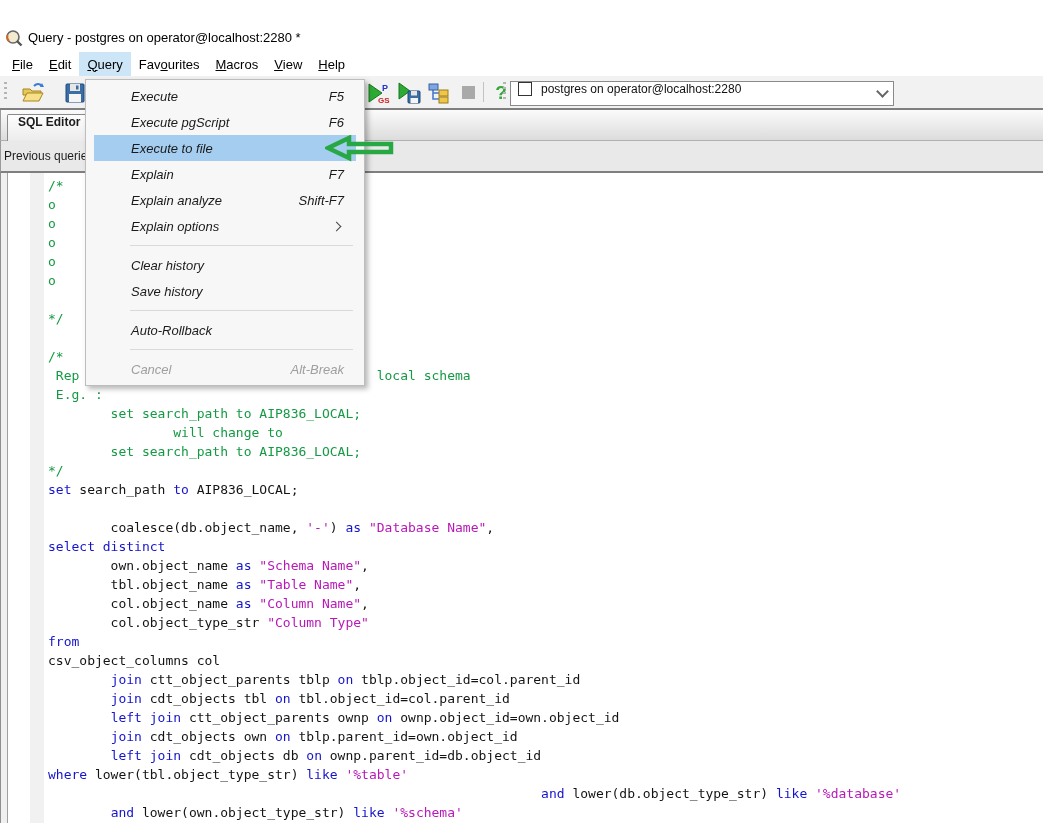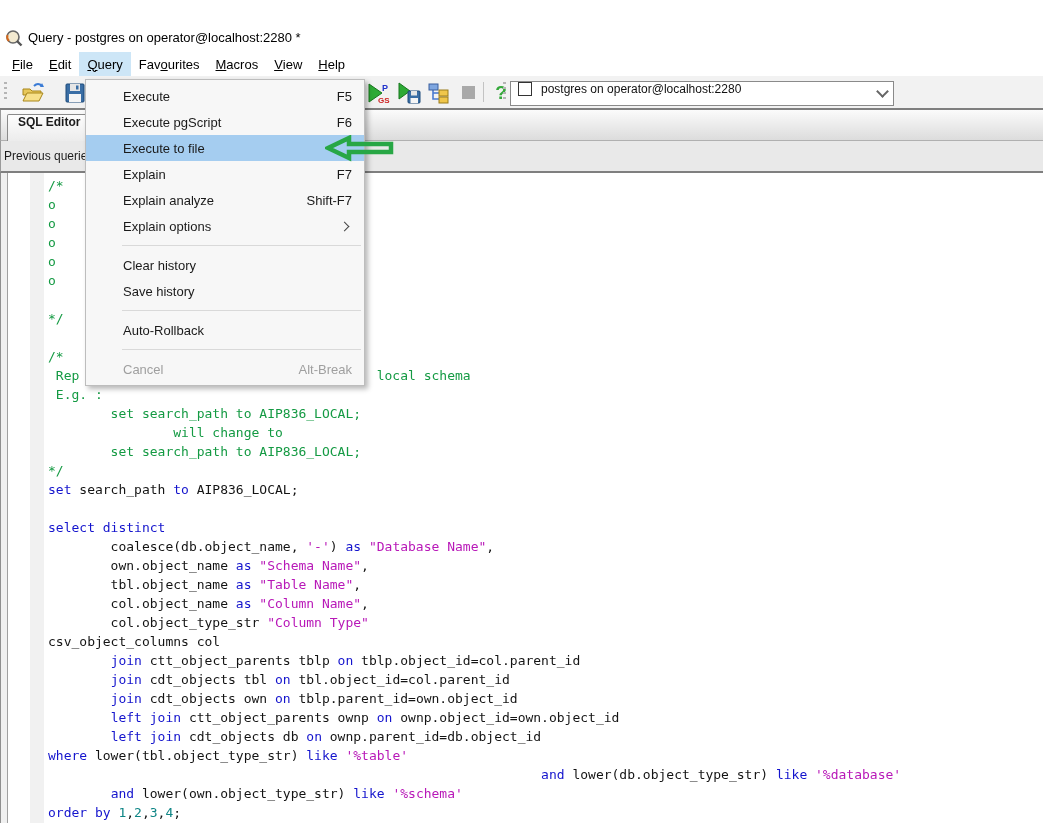--- a/index.html
+++ b/index.html
@@ -40,21 +40,21 @@
              background:linear-gradient(90deg,#8f8f8f 0 1px,#f0f0f0 1px 7px,#a0a0a0 7px 8px);}
   .fold-col{position:absolute;left:30px;top:0;width:14px;height:100%;background:#f1f1f1;}
   .code{position:absolute;left:48px;top:3px;font-family:"DejaVu Sans Mono",monospace;font-size:13px;line-height:19px;}
   .cl{white-space:pre;height:19px;}
   .tk{color:#1414cd;} .ts{color:#b818b8;} .tc{color:#149a43;} .tn{color:#0e8585;} .ti{color:#141414;}
   
   .hscroll{position:absolute;left:0;top:815px;width:100%;height:8px;background:#f1f1f1;border-top:2px solid #7f7f7f;box-sizing:content-box;}
   .hs-btn{position:absolute;left:0;top:2px;width:10px;height:6px;background:#dcdcdc;border-right:1px solid #aaa;}
   
   .menu{position:absolute;left:85px;top:55px;width:280px;background:#f7f7f7;border:1px solid #bdbdbd;
-        box-shadow:3px 3px 5px rgba(0,0,0,0.28);z-index:40;padding:3px 0;box-sizing:border-box;}
+        box-shadow:3px 3px 5px rgba(0,0,0,0.28);z-index:40;padding:3px 8px;box-sizing:border-box;font-style:italic;}
   .mi{position:relative;height:26px;display:flex;align-items:center;font-size:13px;color:#1a1a1a;padding-left:37px;padding-right:12px;}
   .mi .lbl{flex:1;white-space:nowrap;}
   .mi .accel{white-space:nowrap;text-align:center;}
   .mi.hl{background:#a5cdf0;}
   .mi.disabled{color:#9f9f9f;gap:26px;}
   .menu-sep{height:1px;background:#d9d9d9;margin:6px 3px 6px 36px;}
   .sub-arrow{width:6px;height:6px;border-top:1.5px solid #444;border-right:1.5px solid #444;transform:rotate(45deg);margin-right:4px;}
   
   .annot{position:absolute;left:325px;top:111px;z-index:60;}
 </style>
@@ -204,31 +204,32 @@
         <div class="cl">&nbsp;</div>
         <div class="cl"><span class="tc">/*</span></div>
         <div class="cl"><span class="tc"> Rep                                      local schema</span></div>
         <div class="cl"><span class="tc"> E.g. :</span></div>
         <div class="cl"><span class="tc">        set search_path to AIP836_LOCAL;</span></div>
         <div class="cl"><span class="tc">                will change to</span></div>
         <div class="cl"><span class="tc">        set search_path to AIP836_LOCAL;</span></div>
         <div class="cl"><span class="tc">*/</span></div>
         <div class="cl"><span class="tk">set</span><span class="ti"> search_path </span><span class="tk">to</span><span class="ti"> AIP836_LOCAL;</span></div>
         <div class="cl">&nbsp;</div>
+        <div class="cl"><span class="ti">        coalesce(db.object_name, </span><span class="ts">'-'</span><span class="ti">) </span><span class="tk">as</span><span class="ti"> </span><span class="ts">"Database Name"</span><span class="ti">,</span></div>
         <div class="cl"><span class="tk">select distinct</span></div>
-        <div class="cl"><span class="ti">        coalesce(db.object_name, </span><span class="ts">'-'</span><span class="ti">) </span><span class="tk">as</span><span class="ti"> </span><span class="ts">"Database Name"</span><span class="ti">,</span></div>
         <div class="cl"><span class="ti">        own.object_name </span><span class="tk">as</span><span class="ti"> </span><span class="ts">"Schema Name"</span><span class="ti">,</span></div>
         <div class="cl"><span class="ti">        tbl.object_name </span><span class="tk">as</span><span class="ti"> </span><span class="ts">"Table Name"</span><span class="ti">,</span></div>
         <div class="cl"><span class="ti">        col.object_name </span><span class="tk">as</span><span class="ti"> </span><span class="ts">"Column Name"</span><span class="ti">,</span></div>
         <div class="cl"><span class="ti">        col.object_type_str </span><span class="ts">"Column Type"</span></div>
+        <div class="cl"><span class="tk">from</span></div>
         <div class="cl"><span class="ti">csv_object_columns col</span></div>
         <div class="cl"><span class="ti">        </span><span class="tk">join</span><span class="ti"> ctt_object_parents tblp </span><span class="tk">on</span><span class="ti"> tblp.object_id=col.parent_id</span></div>
         <div class="cl"><span class="ti">        </span><span class="tk">join</span><span class="ti"> cdt_objects tbl </span><span class="tk">on</span><span class="ti"> tbl.object_id=col.parent_id</span></div>
+        <div class="cl"><span class="ti">        </span><span class="tk">left join</span><span class="ti"> ctt_object_parents ownp </span><span class="tk">on</span><span class="ti"> ownp.object_id=own.object_id</span></div>
         <div class="cl"><span class="ti">        </span><span class="tk">join</span><span class="ti"> cdt_objects own </span><span class="tk">on</span><span class="ti"> tblp.parent_id=own.object_id</span></div>
-        <div class="cl"><span class="ti">        </span><span class="tk">left join</span><span class="ti"> ctt_object_parents ownp </span><span class="tk">on</span><span class="ti"> ownp.object_id=own.object_id</span></div>
         <div class="cl"><span class="ti">        </span><span class="tk">left join</span><span class="ti"> cdt_objects db </span><span class="tk">on</span><span class="ti"> ownp.parent_id=db.object_id</span></div>
         <div class="cl"><span class="tk">where</span><span class="ti"> lower(tbl.object_type_str) </span><span class="tk">like</span><span class="ti"> </span><span class="ts">'%table'</span></div>
         <div class="cl"><span class="ti">                                                               </span><span class="tk">and</span><span class="ti"> lower(db.object_type_str) </span><span class="tk">like</span><span class="ti"> </span><span class="ts">'%database'</span></div>
         <div class="cl"><span class="ti">        </span><span class="tk">and</span><span class="ti"> lower(own.object_type_str) </span><span class="tk">like</span><span class="ti"> </span><span class="ts">'%schema'</span></div>
         <div class="cl"><span class="tk">order by</span><span class="ti"> </span><span class="tn">1</span><span class="ti">,</span><span class="tn">2</span><span class="ti">,</span><span class="tn">3</span><span class="ti">,</span><span class="tn">4</span><span class="ti">;</span></div>
       </div>
   </div>
 
   <div class="hscroll">
     <div class="hs-btn"></div>

